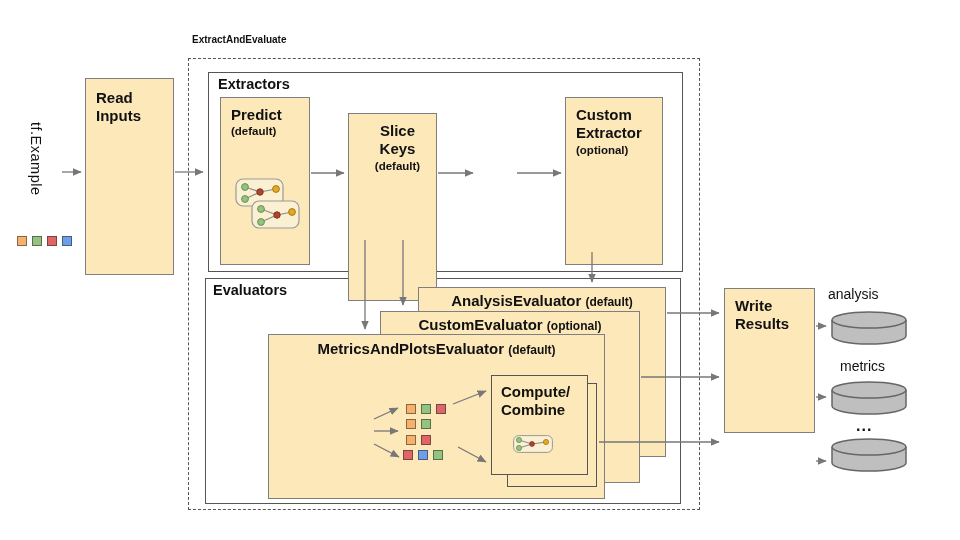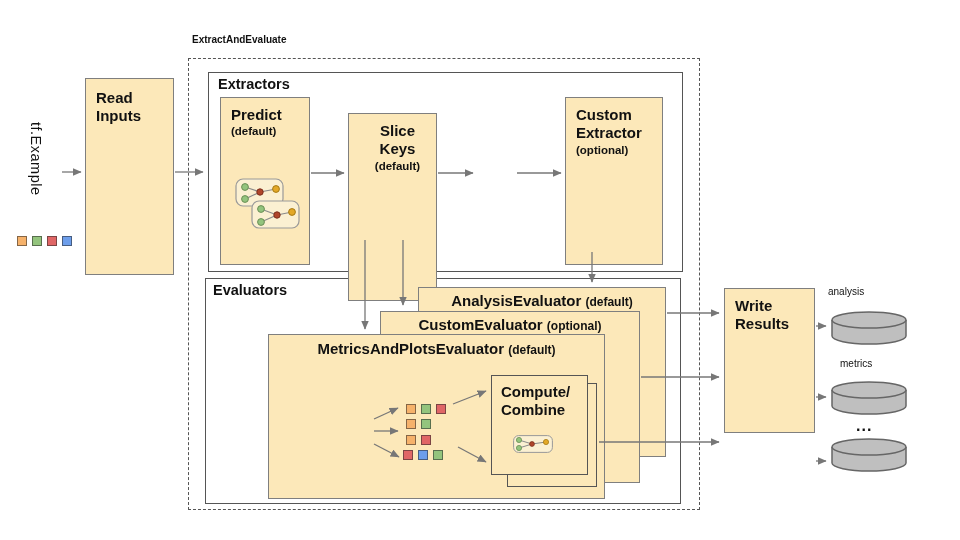--- a/index.html
+++ b/index.html
@@ -13,21 +13,21 @@
   .qualifier{font-weight:bold;font-size:11.5px;margin-top:1px;}
   .seclabel{font-weight:bold;font-size:14.5px;}
   .title{font-weight:bold;font-size:10px;}
   .stackhdr{text-align:center;padding-top:4px;font-weight:bold;font-size:15px;white-space:nowrap;}
   .stackhdr .qual{font-size:12px;font-weight:bold;}
   .innerbox{background:var(--tan,#FCE8B9);border:1.2px solid #555;box-sizing:border-box;}
   .vert{writing-mode:vertical-rl;font-size:14.5px;letter-spacing:.5px;}
   .sqrow{display:flex;gap:5px;}
   .sq{width:10px;height:10px;border:1.2px solid rgba(40,40,40,.55);box-sizing:border-box;display:inline-block;}
   .dots{font-weight:bold;font-size:16px;letter-spacing:1px;}
-  .outlabel{font-size:10px;}
+  .outlabel{font-size:14px;}
   svg.overlay{position:absolute;left:0;top:0;z-index:60;pointer-events:none;}
   .z1{z-index:1}.z2{z-index:2}.z3{z-index:3}.z4{z-index:4}.z5{z-index:5}.z6{z-index:6}.z7{z-index:7}
 </style>
 </head>
 <body>
 
 <div id="canvas">
 
   <div class="abs vert" style="left:28px;top:122px;height:105px;">tf.Example</div>
   <div class="abs sqrow" style="left:17px;top:236px;">

